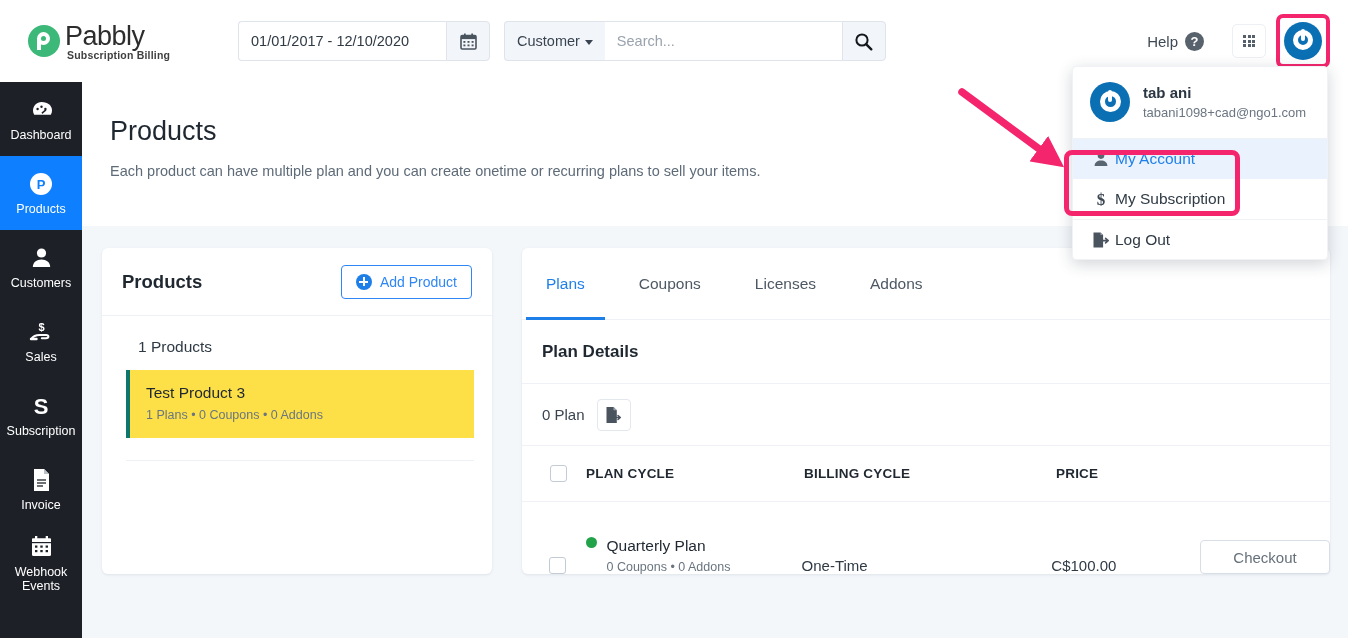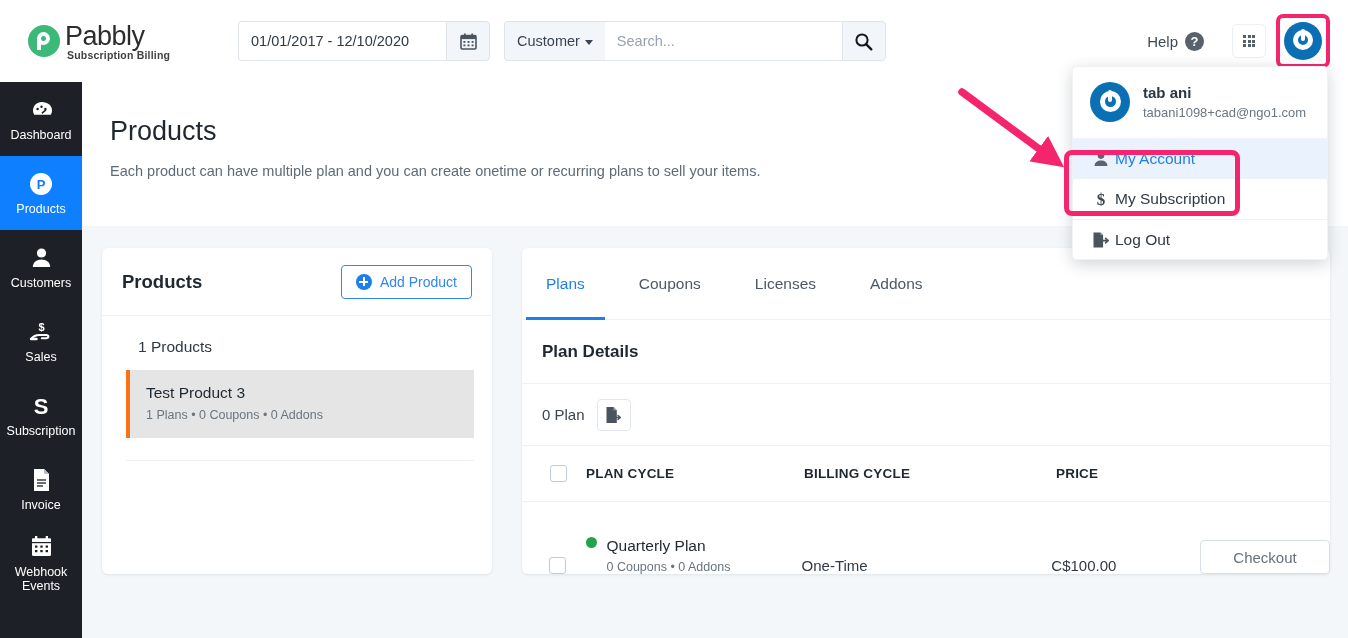--- a/index.html
+++ b/index.html
@@ -181,21 +181,21 @@
   .plus-circle::before, .plus-circle::after {
     content: ""; position: absolute; background: #fff;
   }
   .plus-circle::before { left: 3.5px; top: 7px; width: 9px; height: 2px; }
   .plus-circle::after { left: 7px; top: 3.5px; width: 2px; height: 9px; }
 
   .products-count {
     font-size: 15.5px; color: #2c3views; color: #2f3a45; padding: 22px 0 14px 36px;
   }
   .product-item {
-    margin: 0 18px 0 24px; background: #e5e5e5; border-left: 4px solid #f97316;
+    margin: 0 18px 0 24px; background: #fde047; border-left: 4px solid #0f766e;
     padding: 14px 0 16px 16px; cursor: pointer;
   }
   .product-name { font-size: 15.5px; color: #1f2730; }
   .product-meta { font-size: 12.5px; color: #6a7580; margin-top: 6px; }
   .product-list-footer { border-top: 1px solid #eef2f6; margin: 22px 18px 0 24px; height: 34px; }
 
   .plans-card { width: 808px; }
   .tabs {
     display: flex; height: 72px; align-items: center; padding-left: 20px;
     border-bottom: 1px solid #eef2f6; gap: 8px;

